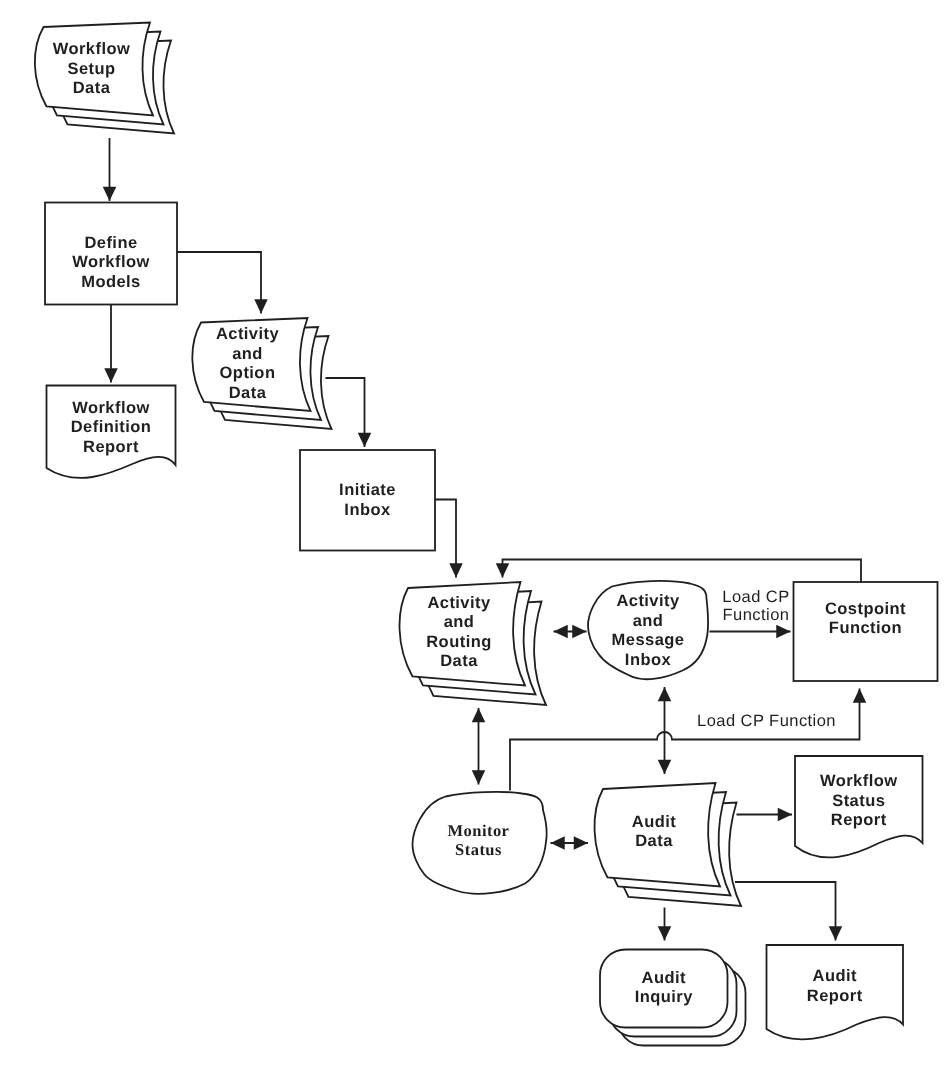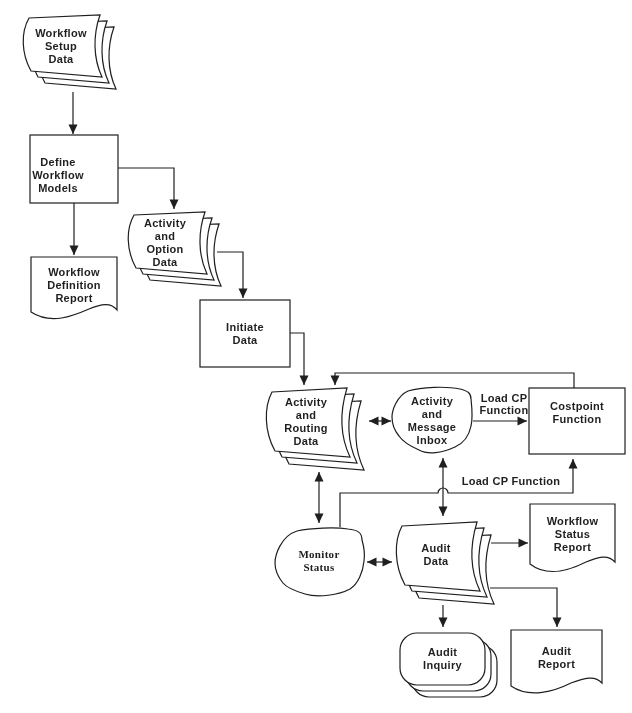--- a/index.html
+++ b/index.html
@@ -20,21 +20,21 @@
     letter-spacing:.3px;
     line-height:13px;
     color:#1f1f1f;
     pointer-events:none;
   }
   .edge-label{
     position:absolute;
     display:flex;align-items:center;justify-content:center;
     text-align:center;
     white-space:pre-line;
-    font-size:11px;font-weight:bold;
+    font-size:11px;font-weight:normal;
     letter-spacing:.3px;
     line-height:12px;
     color:#1f1f1f;
     pointer-events:none;
   }
   .shape{fill:#ffffff;stroke:#1f1f1f;stroke-width:1.2;}
   .edge{fill:none;stroke:#1f1f1f;stroke-width:1.2;}
 </style>
 </head>
 <body>
@@ -119,32 +119,32 @@
     </g>
 
     <g transform="translate(511,630)">
       <path class="shape" d="M0,0 L91,0 L91,53 C84,45 73,48 60,53 C44,61 19,69 0,56 Z"></path>
     </g>
   </svg>
 
   <div class="node-label" style="left:21px;top:16px;width:80px;height:60px;">Workflow
 Setup
 Data</div>
-  <div class="node-label" style="left:14px;top:135px;width:88px;height:81px;">Define
+  <div class="node-label" style="left:30px;top:135px;width:88px;height:81px;">Define
 Workflow
 Models</div>
   <div class="node-label" style="left:31px;top:258px;width:86px;height:55px;">Workflow
 Definition
 Report</div>
   <div class="node-label" style="left:125px;top:213px;width:80px;height:60px;">Activity
 and
 Option
 Data</div>
   <div class="node-label" style="left:200px;top:300px;width:90px;height:67px;">Initiate
-Data</div>
+Inbox</div>
   <div class="node-label" style="left:264px;top:390px;width:84px;height:64px;">Activity
 and
 Routing
 Data</div>
   <div class="node-label" style="left:392px;top:389px;width:80px;height:64px;">Activity
 and
 Message
 Inbox</div>
   <div class="node-label" style="left:529px;top:388px;width:96px;height:49px;">Costpoint
 Function</div>

